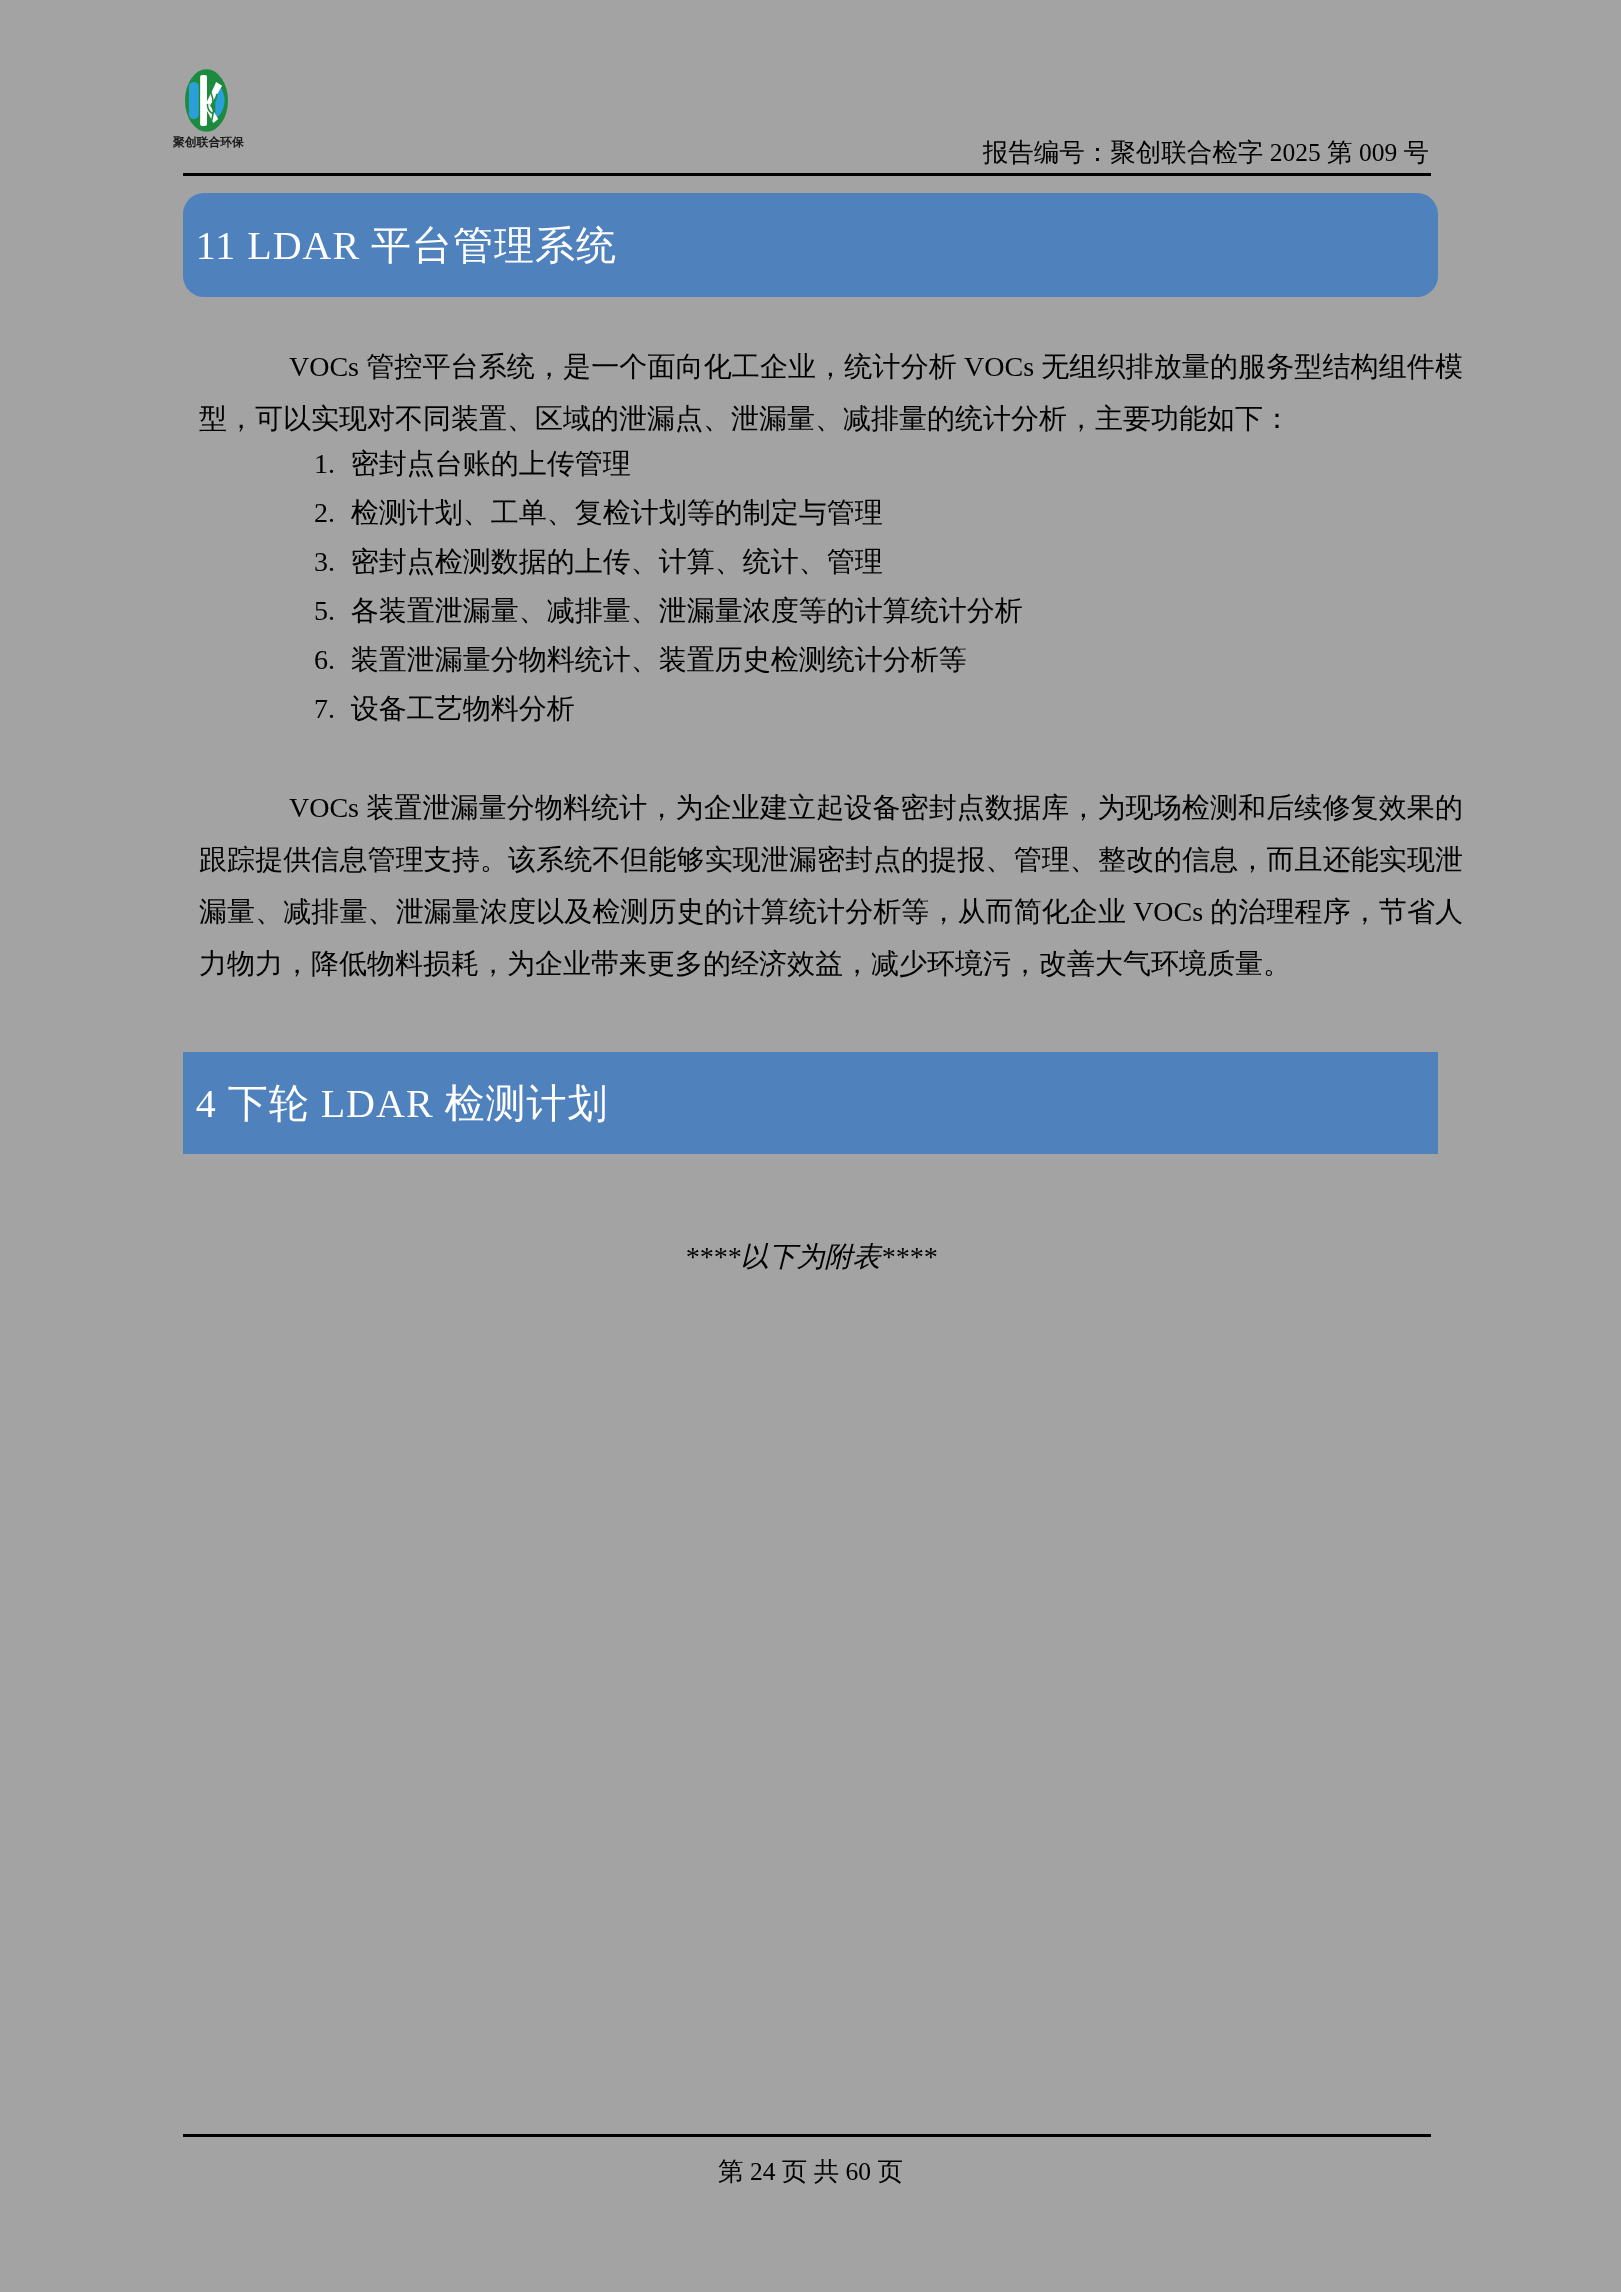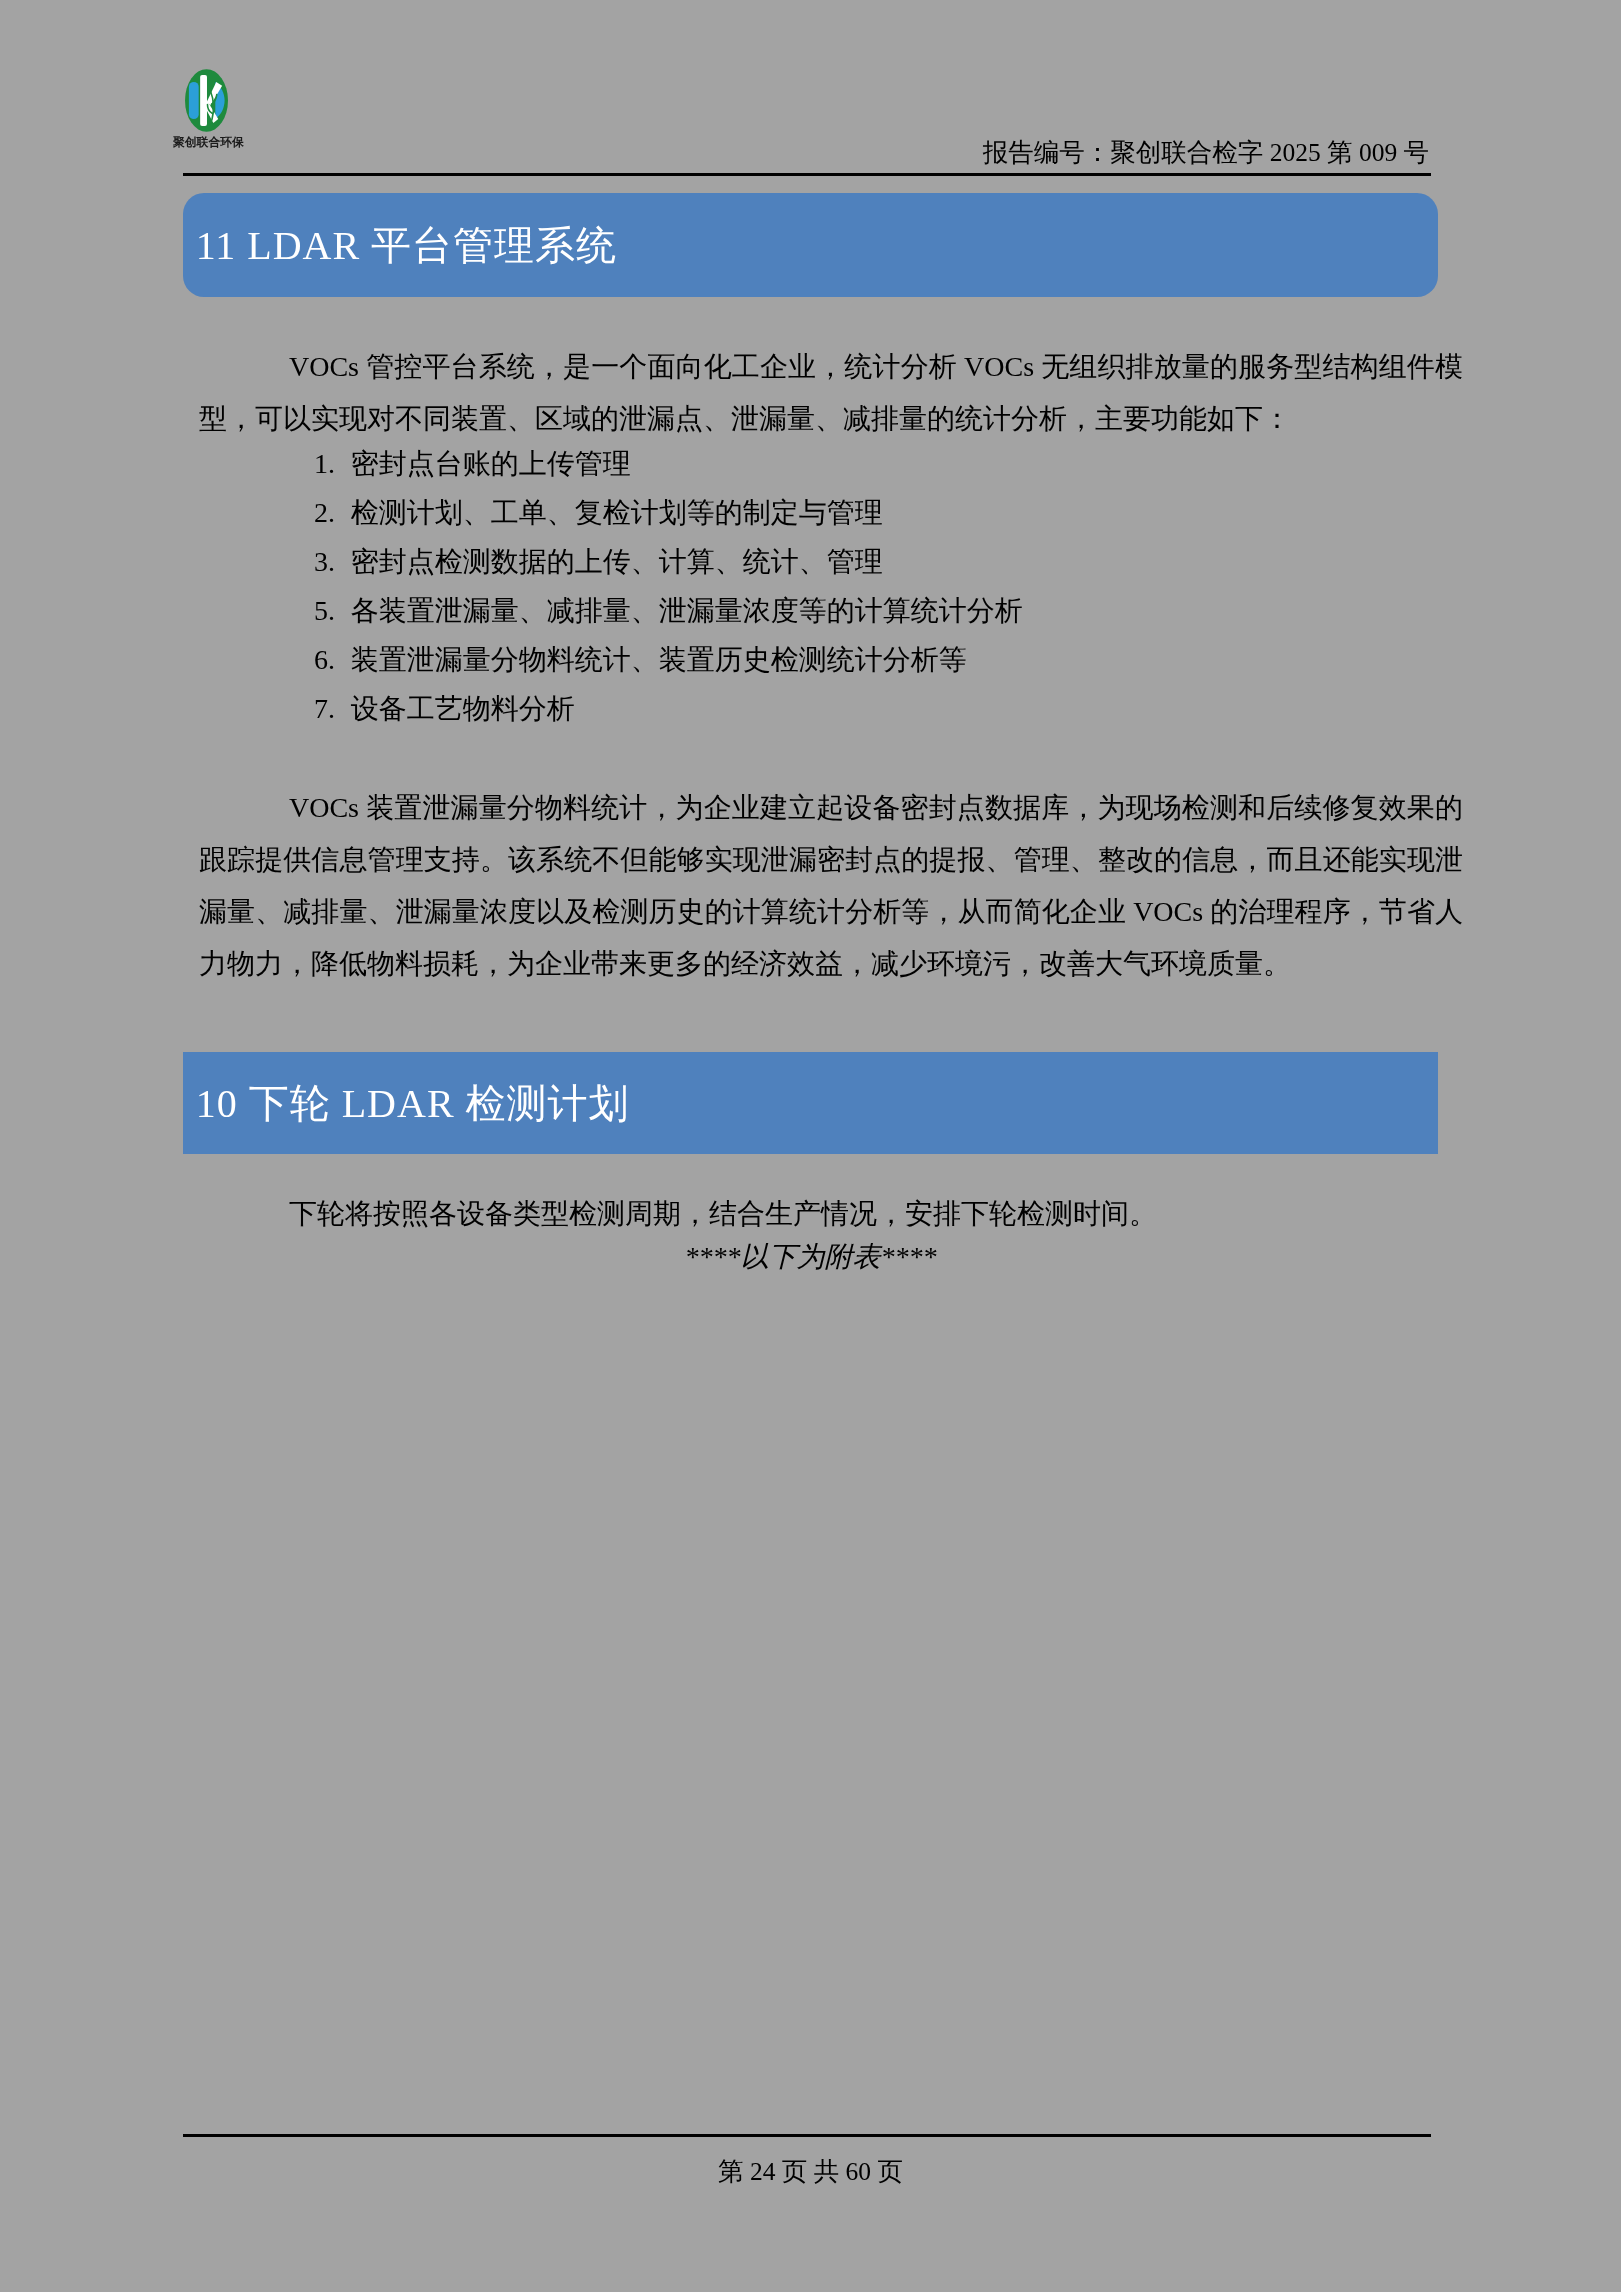--- a/index.html
+++ b/index.html
@@ -99,23 +99,22 @@
       <span class="feature-num">6.</span><span>装置泄漏量分物料统计、装置历史检测统计分析等</span>
     </li>
     <li>
       <span class="feature-num">7.</span><span>设备工艺物料分析</span>
     </li>
   </ol>
 
   <div id="para-summary" class="body-text indent">VOCs 装置泄漏量分物料统计，为企业建立起设备密封点数据库，为现场检测和后续修复效果的跟踪提供信息管理支持。该系统不但能够实现泄漏密封点的提报、管理、整改的信息，而且还能实现泄漏量、减排量、泄漏量浓度以及检测历史的计算统计分析等，从而简化企业 VOCs 的治理程序，节省人力物力，降低物料损耗，为企业带来更多的经济效益，减少环境污，改善大气环境质量。</div>
 
   <div id="banner-12" class="banner">
-    <span>10 下轮 LDAR 检测计划</span>
+    <span>4 下轮 LDAR 检测计划</span>
   </div>
 
-  <div id="para-next" class="body-text indent">下轮将按照各设备类型检测周期，结合生产情况，安排下轮检测时间。</div>
   <div id="appendix-note">****以下为附表****</div>
 
   <div class="footer-rule"></div>
   <div class="footer-text">第 24 页 共 60 页</div>
 
 </div>
 
 
 </body></html>

